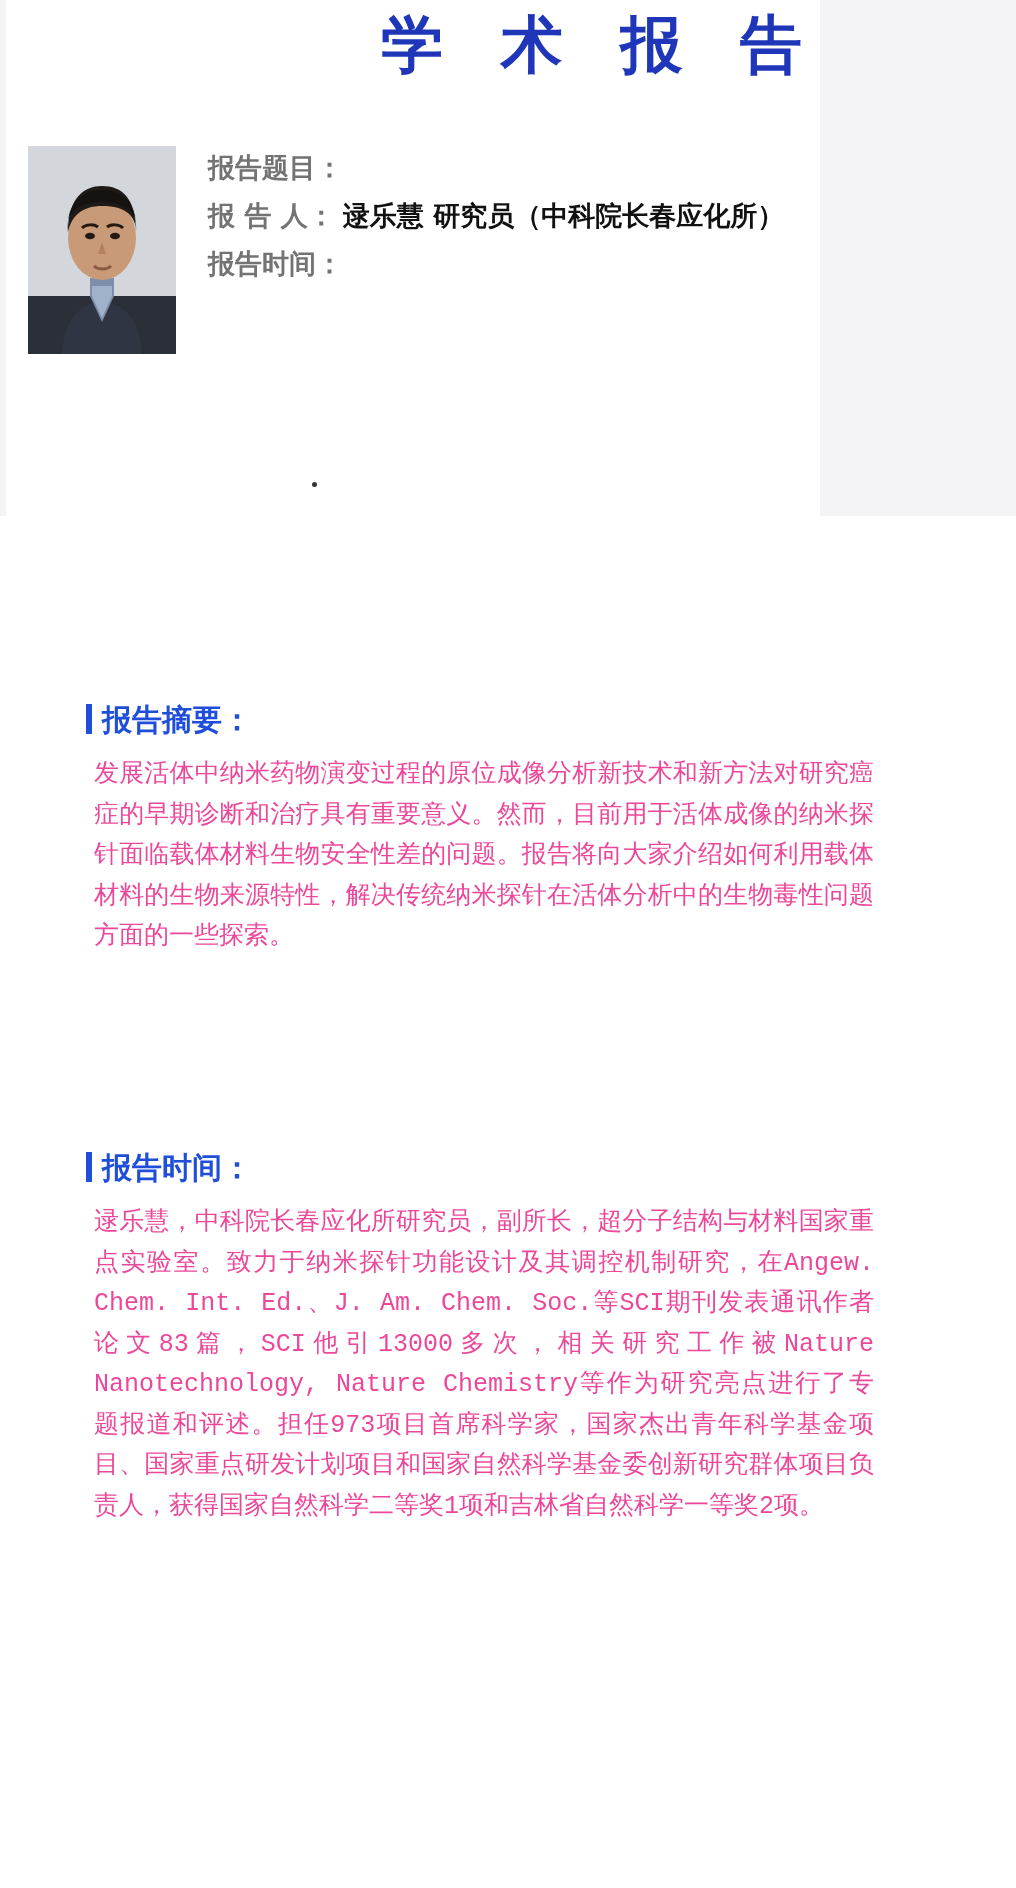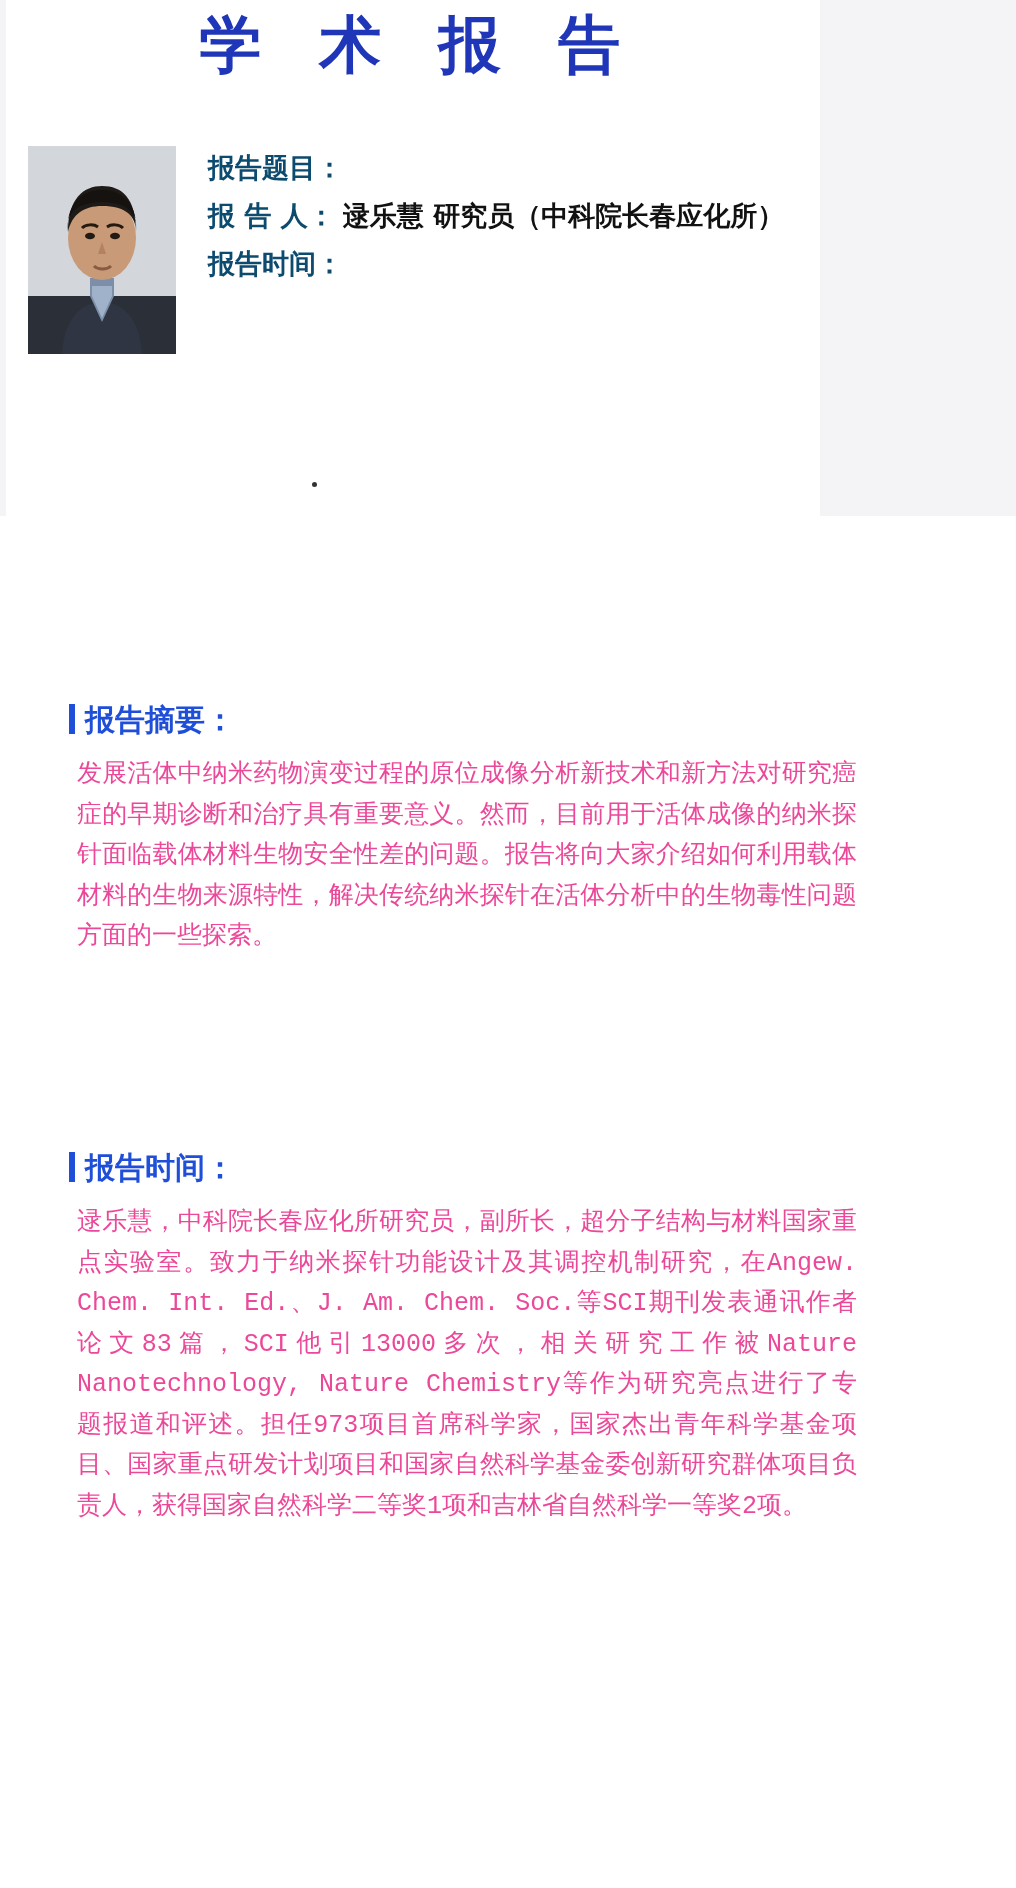--- a/index.html
+++ b/index.html
@@ -36,21 +36,21 @@
     width: 6px;
     height: 516px;
     background: #f4f4f6;
   }
 
   
   .title-bar {
     position: absolute;
     left: 0; top: 8px;
     width: 820px;
-    text-align: center;
+    text-align: right;
   }
   .poster-title {
     font-family: "DejaVu Serif", "Liberation Serif", serif;
     font-size: 62px;
     font-weight: bold;
     color: #1f36b8;
     letter-spacing: 18px;
     text-indent: 18px;
     line-height: 1.2;
     white-space: nowrap;
@@ -75,21 +75,21 @@
     top: 150px;
     width: 790px;
   }
   .info-row {
     display: flex;
     align-items: baseline;
     margin-bottom: 12px;
     white-space: nowrap;
   }
   .info-label {
-    color: #0c4a6e;
+    color: #737373;
     font-weight: bold;
     font-size: 27px;
     font-family: "DejaVu Sans", "Liberation Sans", sans-serif;
     flex: 0 0 auto;
   }
   .info-value {
     color: #111111;
     font-weight: bold;
     font-size: 27px;
     font-family: "DejaVu Sans", "Liberation Sans", sans-serif;
@@ -131,21 +131,21 @@
     left: 0;
     top: 616px;
     width: 1016px;
     height: 10px;
     background: #ffffff;
   }
 
   
   .section {
     position: absolute;
-    left: 0;
+    left: 17px;
     width: 852px;
     padding-left: 39px;
   }
   .section-head {
     position: relative;
     padding-left: 46px;
     color: #1f4fd8;
     font-weight: bold;
     font-size: 30px;
     font-family: "DejaVu Sans", "Liberation Sans", sans-serif;

